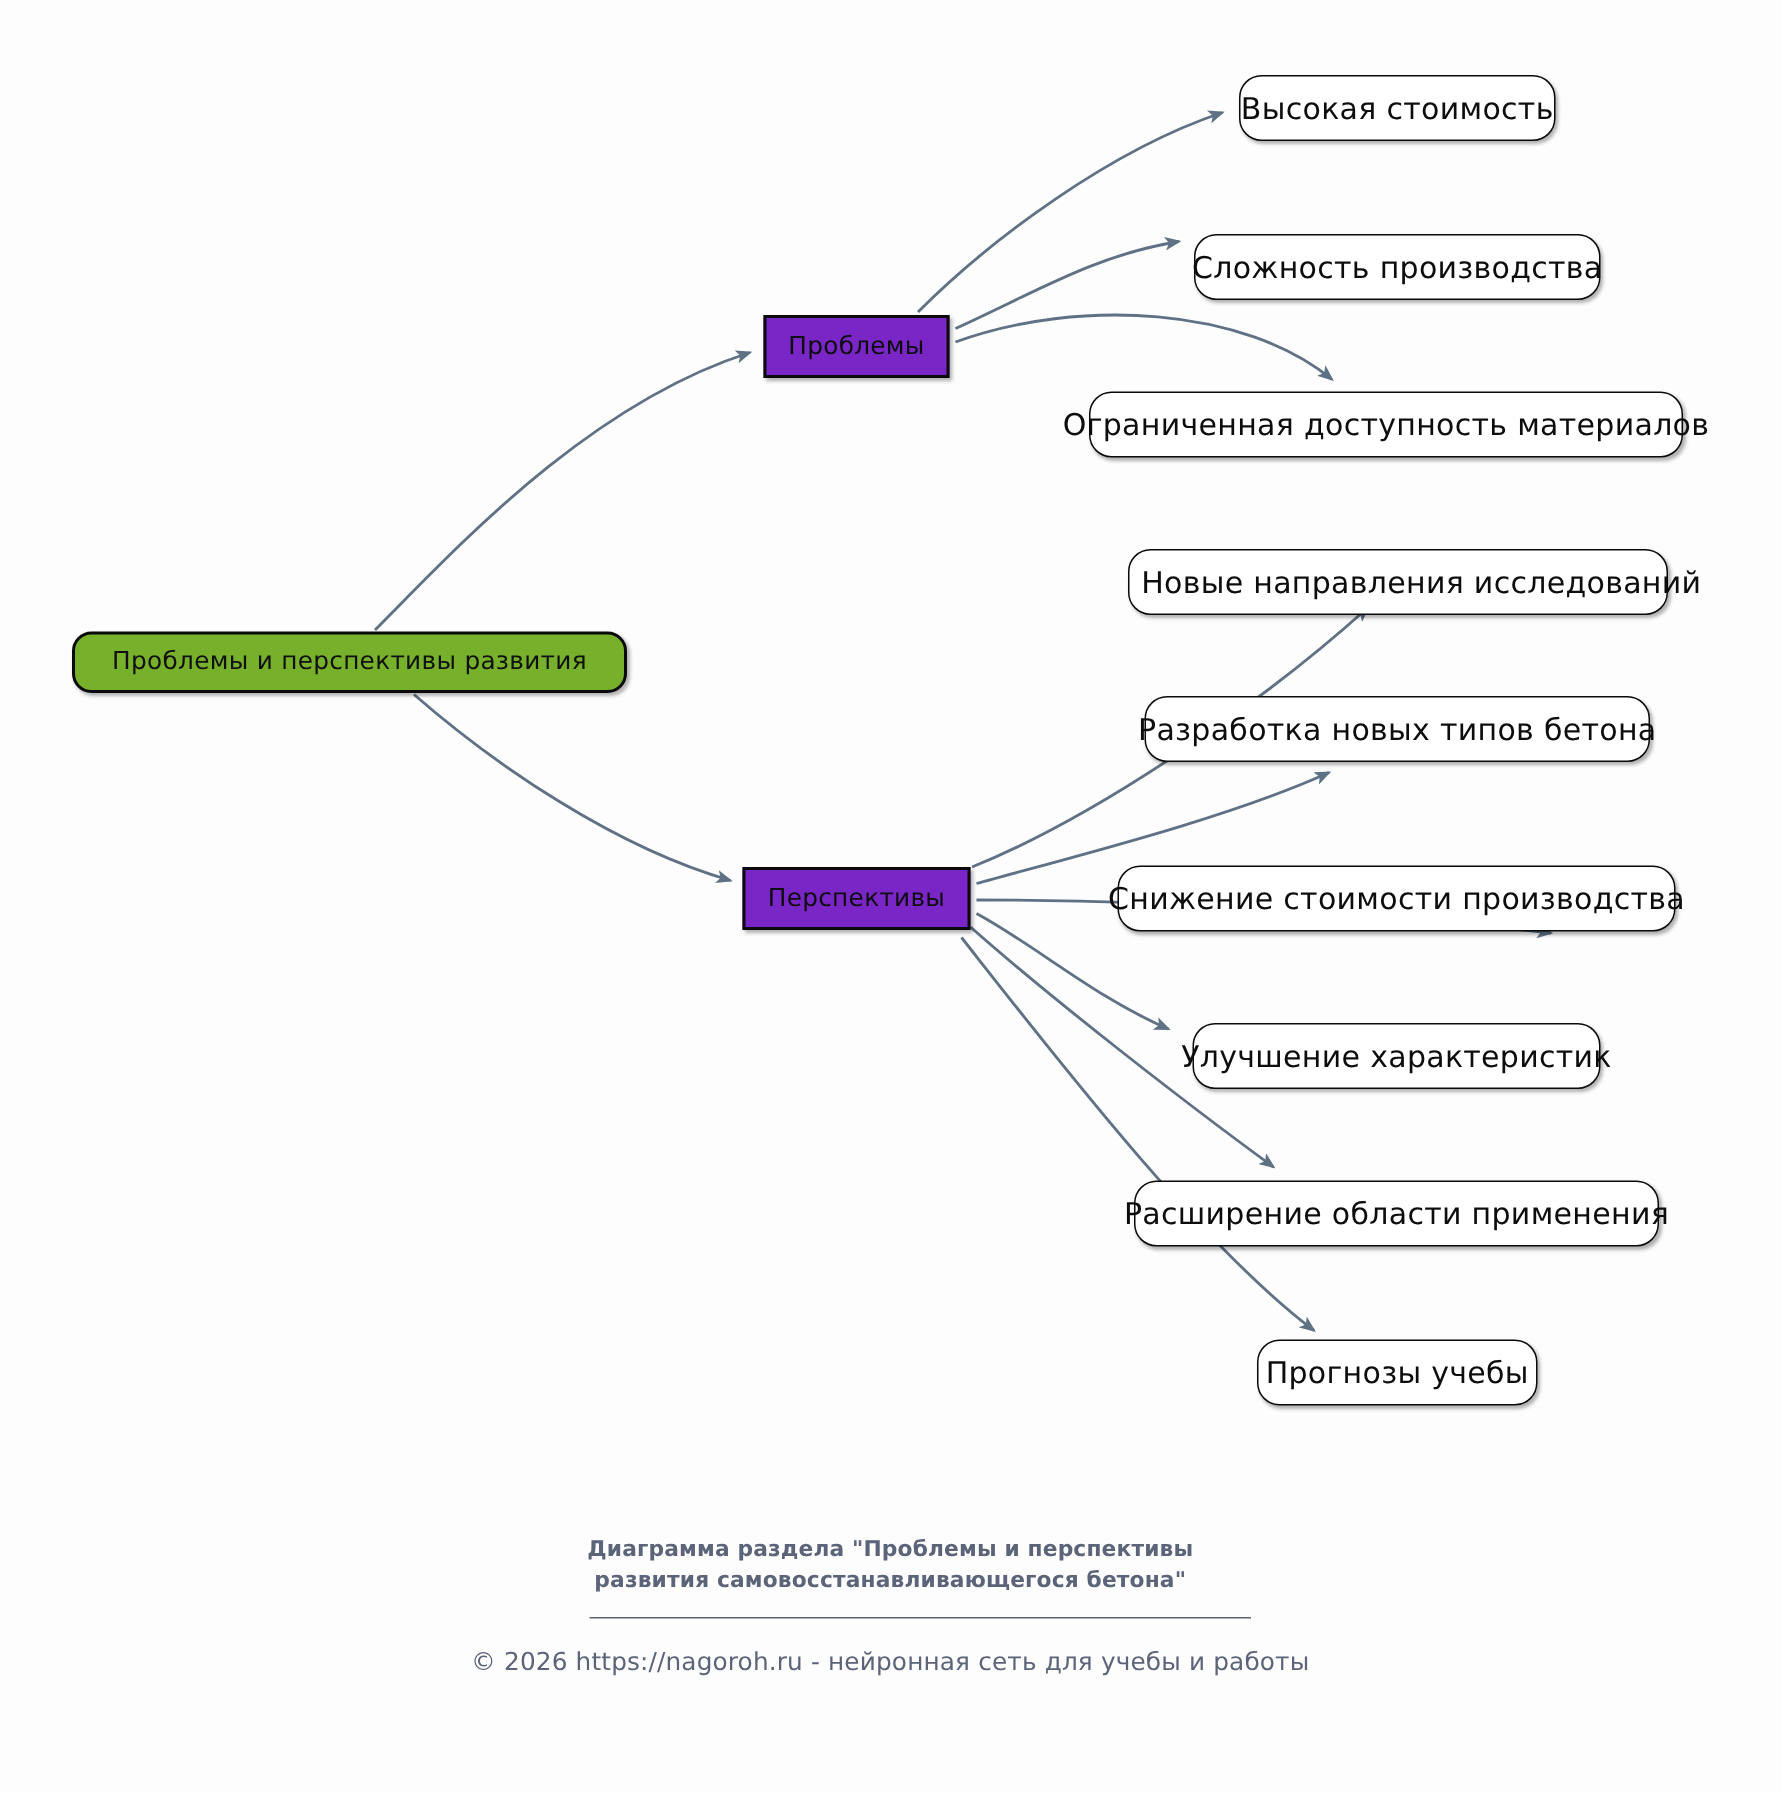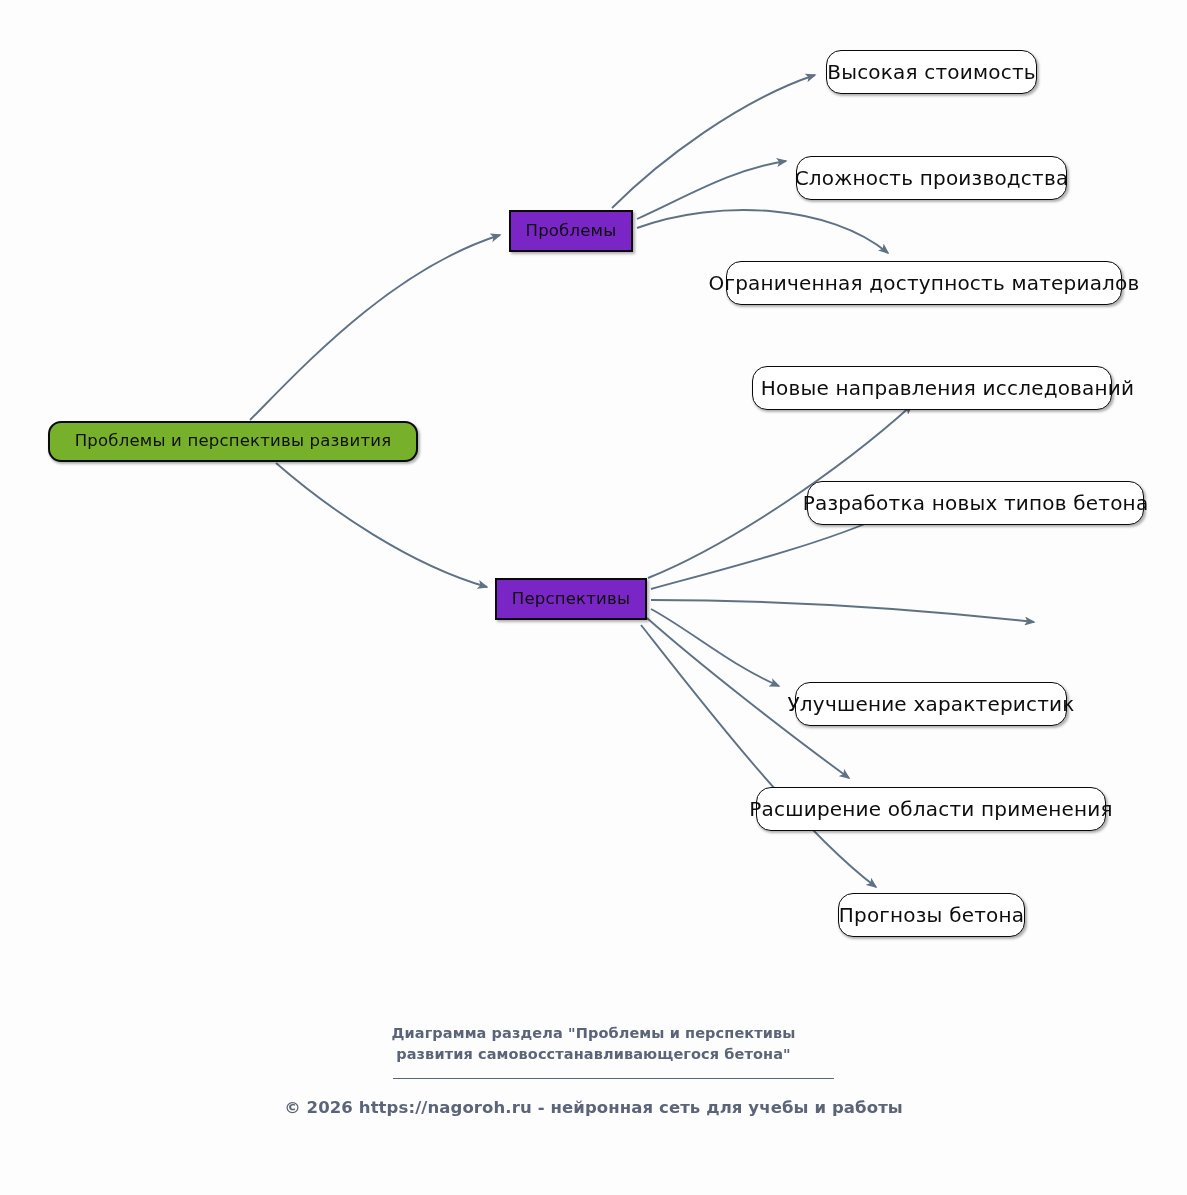--- a/index.html
+++ b/index.html
@@ -81,21 +81,21 @@
     top: 1078px;
     left: 393px;
     width: 441px;
     height: 0;
     border-top: 1.6px solid #5b6478;
     z-index: 2;
   }
   #caption-footer {
     top: 1098px;
     font-size: 16.5px;
-    font-weight: 700;
+    font-weight: 400;
     color: #5b6478;
     letter-spacing: 0.1px;
   }
 </style>
 </head>
 <body>
 
 <div id="canvas">
 
   <svg id="edge-layer" viewBox="0 0 1187 1195" width="1187" height="1195" xmlns="http://www.w3.org/2000/svg">
@@ -144,35 +144,38 @@
   </div>
 
   <div class="node leaf" style="left:726px; top:261px; width:396px; height:44px;">
     <span class="node-label">Ограниченная доступность материалов</span>
   </div>
 
   <div class="node leaf" style="left:752px; top:366px; width:360px; height:44px;padding-left:31px;">
     <span class="node-label">Новые направления исследований</span>
   </div>
 
-  <div class="node leaf" style="left:763px; top:481px; width:337px; height:44px;margin-left:44px;">
+  <div class="node leaf" style="left:763px; top:464px; width:337px; height:44px;">
     <span class="node-label">Разработка новых типов бетона</span>
   </div>
 
+  <div class="node leaf" style="left:745px; top:577px; width:372px; height:44px;">
+    <span class="node-label">Снижение стоимости производства</span>
+  </div>
 
   <div class="node leaf" style="left:795px; top:682px; width:272px; height:44px;">
     <span class="node-label">Улучшение характеристик</span>
   </div>
 
   <div class="node leaf" style="left:756px; top:787px; width:350px; height:44px;">
     <span class="node-label">Расширение области применения</span>
   </div>
 
   <div class="node leaf" style="left:838px; top:893px; width:187px; height:44px;">
-    <span class="node-label">Прогнозы бетона</span>
+    <span class="node-label">Прогнозы учебы</span>
   </div>
 
   <div class="caption" id="caption-title">
     <div>Диаграмма раздела "Проблемы и перспективы</div>
     <div>развития самовосстанавливающегося бетона"</div>
   </div>
 
   <div id="caption-rule"></div>
 
   <div class="caption" id="caption-footer">© 2026 https://nagoroh.ru - нейронная сеть для учебы и работы</div>

